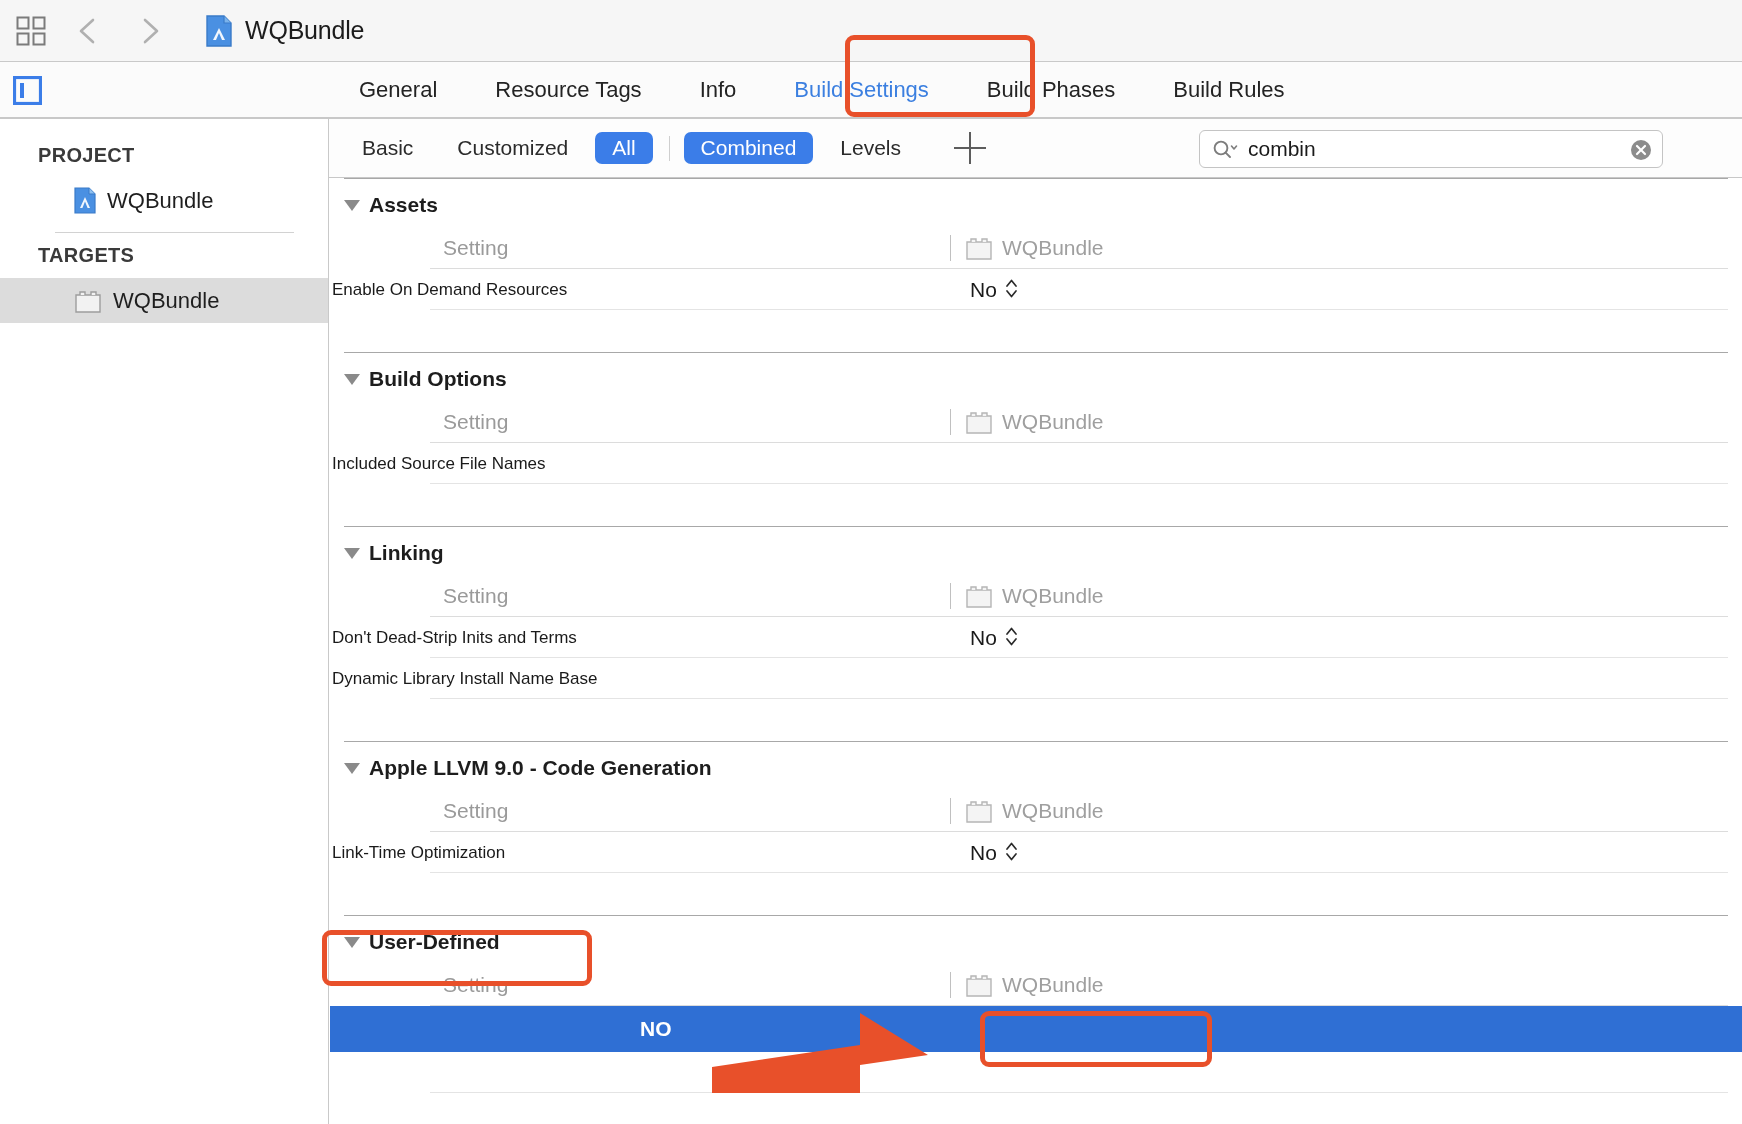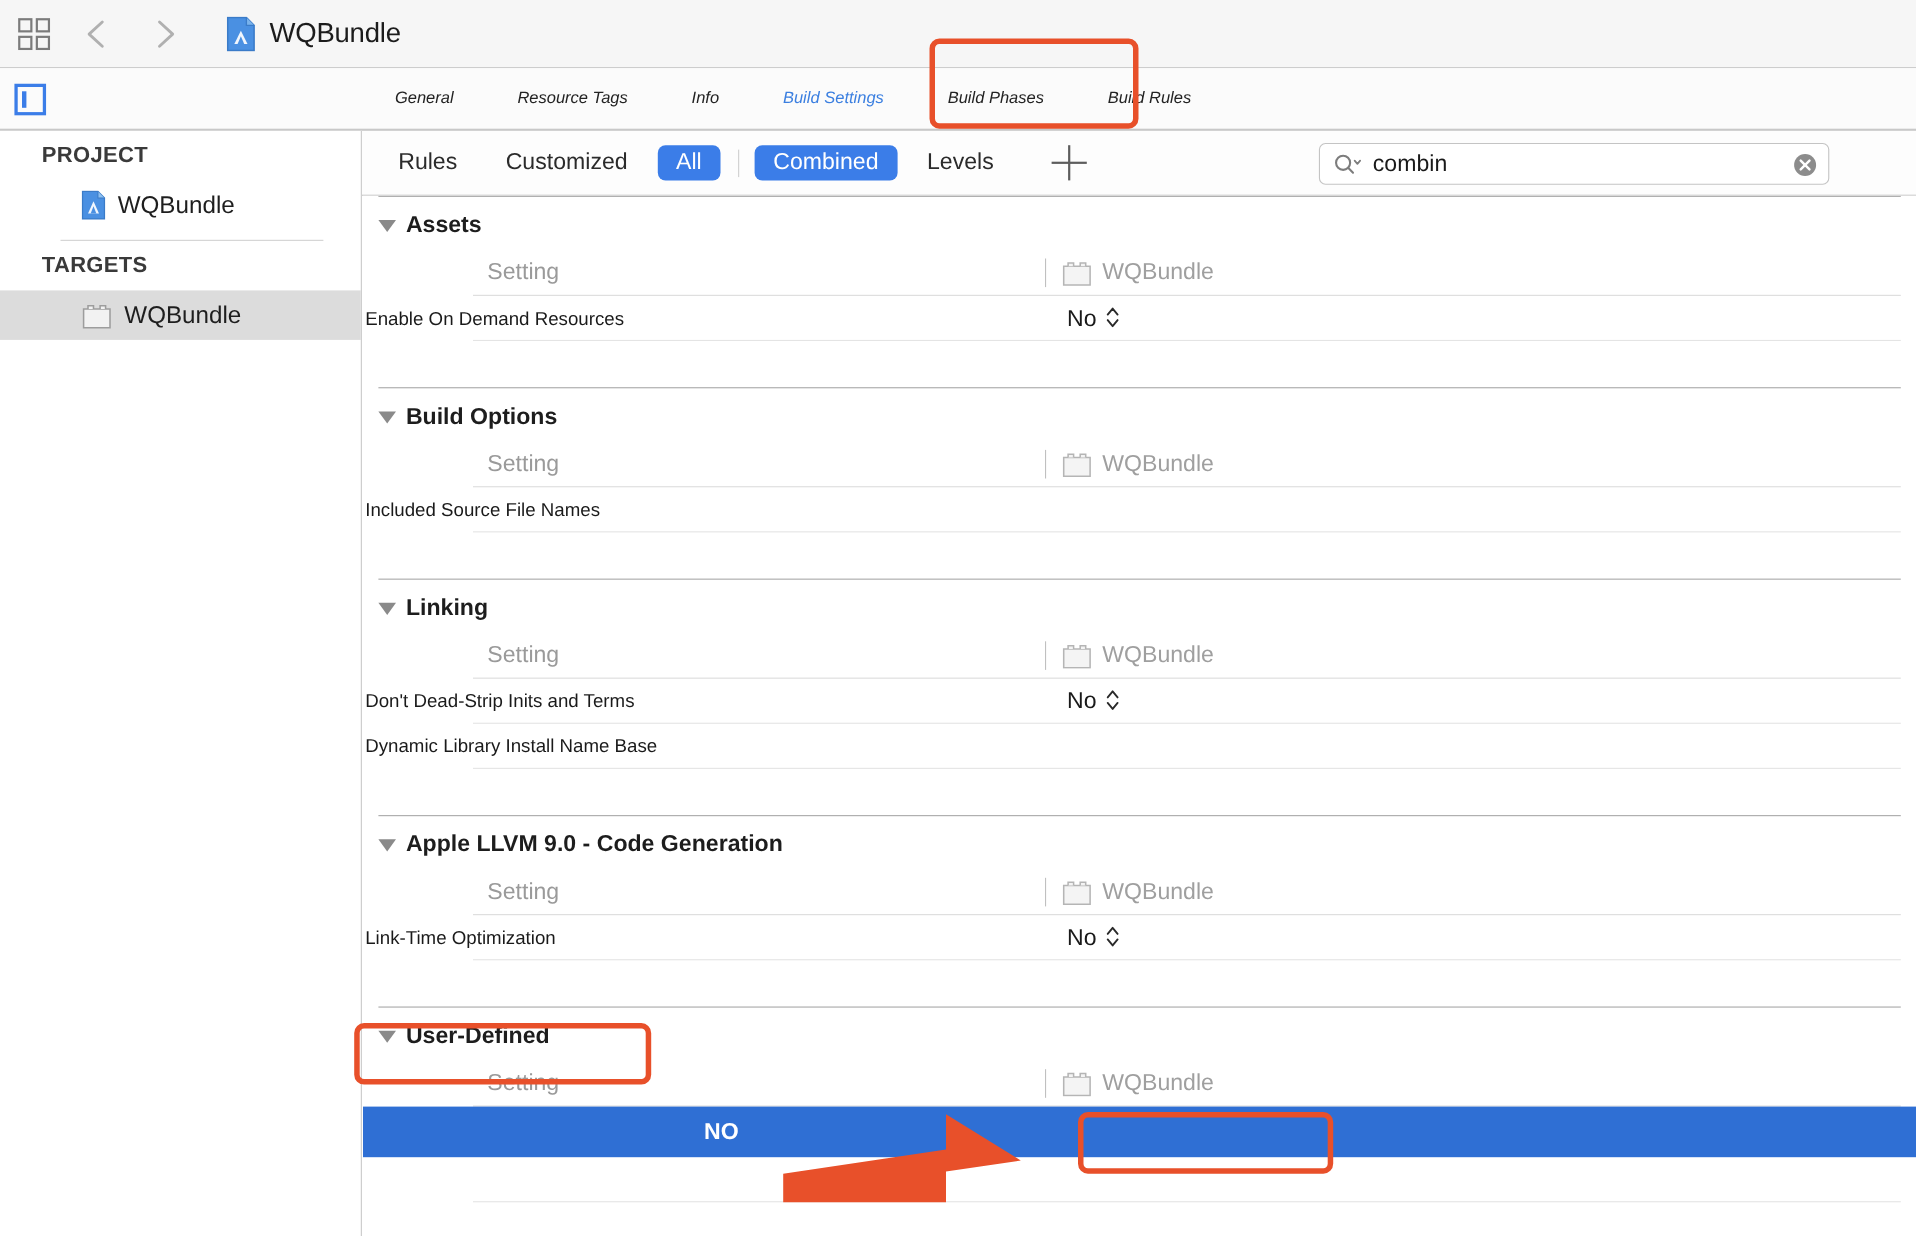--- a/index.html
+++ b/index.html
@@ -35,23 +35,22 @@
   }
   .sidebar-toggle {
     position: absolute; left: 13px; top: 14px;
     width: 29px; height: 29px;
   }
   .tabs {
     position: absolute; left: 330px; top: 0; height: 56px;
     display: flex; align-items: center; gap: 0px;
   }
   .tab {
-    font-size: 15px; color: #232323; padding: 0 29px; line-height: 56px;
+    font-size: 22px; color: #232323; padding: 0 29px; line-height: 56px;
     white-space: nowrap;
-    font-style: italic;
   }
   .tab.active { color: #3b7fe0; }
   .tabbar-divider {
     position: absolute; left: 0; top: 117px; width: 1742px; height: 2px;
     background: #c8c8c8;
   }
 
   
   .filterbar {
     position: absolute; left: 0; top: 119px; width: 1742px; height: 58px;
@@ -89,20 +88,21 @@
   }
   .filterbar-divider {
     position: absolute; left: 0; top: 177px; width: 1742px; height: 1px;
     background: #c8c8c8;
   }
 
   
   .sidebar {
     position: absolute; left: 0; top: 119px; width: 329px; height: 1005px;
     background: #ffffff; border-right: 1px solid #c9c9c9;
+    padding-top: 14px;
   }
   .side-group {
     font-size: 20px; font-weight: bold; color: #3a3a3a;
     padding: 11px 0 11px 38px; letter-spacing: 0.3px;
   }
   .side-row {
     display: flex; align-items: center; height: 45px; padding-left: 74px;
   }
   .side-row.selected { background: #dcdcdc; }
   .side-row-label { font-size: 22px; color: #1e1e1e; margin-left: 11px; }
@@ -227,21 +227,21 @@
       <span class="tab">Info</span>
       <span class="tab active">Build Settings</span>
       <span class="tab">Build Phases</span>
       <span class="tab">Build Rules</span>
     </div>
   </div>
   <div class="tabbar-divider"></div>
 
   <div class="filterbar">
     <div class="filters">
-      <span class="fbtn">Rules</span>
+      <span class="fbtn">Basic</span>
       <span class="fbtn">Customized</span>
       <span class="fbtn sel">All</span>
       <span class="fsep"></span>
       <span class="fbtn sel">Combined</span>
       <span class="fbtn">Levels</span>
       <span class="plus-btn"></span>
     </div>
   </div>
 
   <div class="searchfield">

